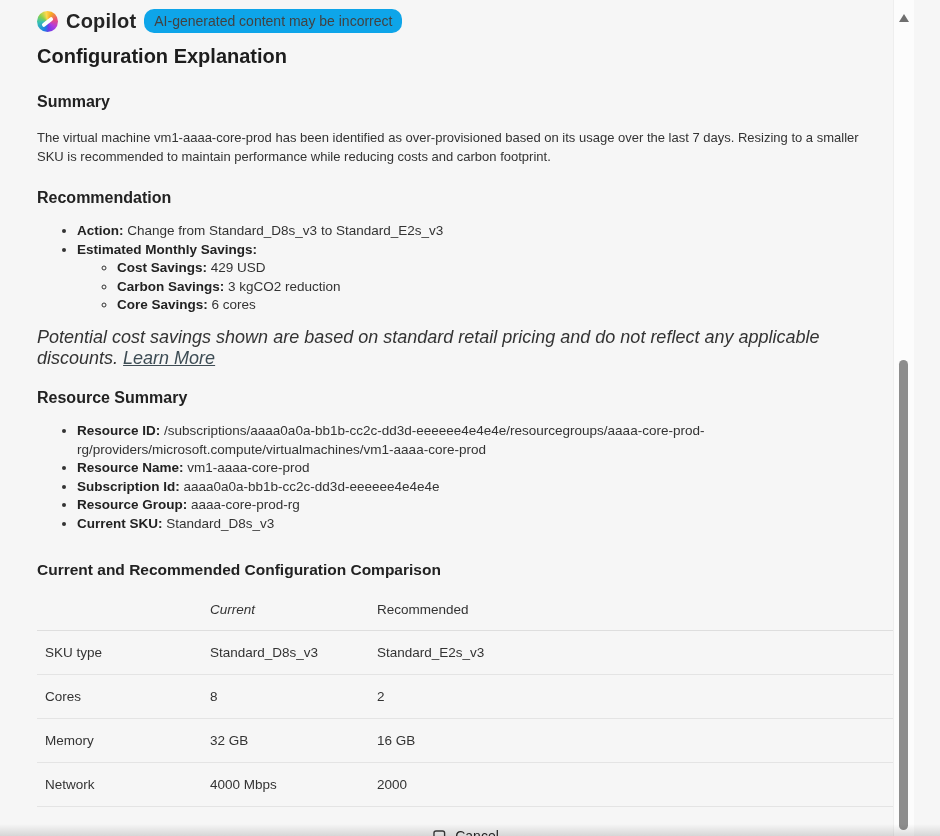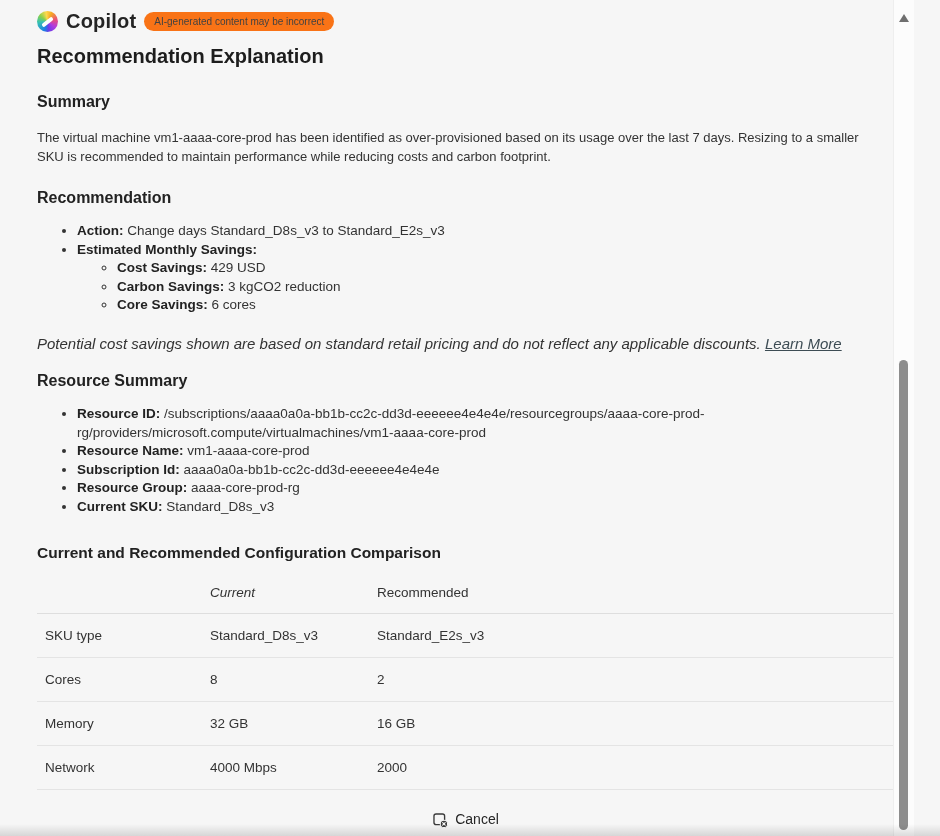--- a/index.html
+++ b/index.html
@@ -34,23 +34,23 @@
   .copilot-logo::after {
     content: "";
     position: absolute; left: 4px; top: 9px;
     width: 13px; height: 4px;
     background: #fdfdfd;
     border-radius: 3px;
     transform: rotate(-38deg);
   }
   .copilot-name { font-size: 20px; font-weight: 700; color: #242424; letter-spacing: .2px; }
   .ai-badge {
-    background: #f97316;
+    background: #0ea5e9;
     color: #424242;
-    font-size: 10px;
+    font-size: 14px;
     padding: 4px 10px;
     border-radius: 10px;
     white-space: nowrap;
   }
 
   
   .page-title { margin-top: 13px; font-size: 20px; font-weight: 700; color: #1d1d1d; }
   h2.section-heading { font-size: 16px; font-weight: 700; color: #222222; }
   .h-summary   { margin-top: 25px; }
   .h-reco      { margin-top: 23px; }
@@ -64,22 +64,22 @@
     color: #333333;
     max-width: 832px;
     overflow-wrap: break-word;
   }
 
   ul.bullets { margin-top: 15px; padding-left: 40px; font-size: 13.5px; line-height: 18.6px; color: #333; max-width: 792px; overflow-wrap: break-word; }
   ul.bullets ul { list-style-type: circle; padding-left: 40px; margin-top: 0; }
   ul.bullets b { color: #222; }
 
   .pricing-note {
-    margin-top: 20px;
-    font-size: 15px;
+    margin-top: 12px;
+    font-size: 18px;
     font-style: italic;
     color: #333;
   }
   .learn-more-link {
     color: #3d4c54;
     text-decoration: underline;
     font-style: italic;
     cursor: pointer;
   }
 
@@ -158,30 +158,30 @@
 <body>
 
 <div class="content">
 
   <div class="copilot-header">
     <span class="copilot-logo"></span>
     <span class="copilot-name">Copilot</span>
     <span class="ai-badge">AI-generated content may be incorrect</span>
   </div>
 
-  <div class="page-title">Recommendation Explanation</div>
+  <div class="page-title">Configuration Explanation</div>
 
   <h2 class="section-heading h-summary">Summary</h2>
   <p class="body-text">The virtual machine vm1-aaaa-core-prod has been identified as over-provisioned based on its usage over the last 7 days. Resizing to a smaller SKU is recommended to maintain performance while reducing costs and carbon footprint.</p>
 
   <h2 class="section-heading h-reco">Recommendation</h2>
   <ul class="bullets">
     <li>
       <b>Action:</b>
-      <span>Change days Standard_D8s_v3 to Standard_E2s_v3</span>
+      <span>Change from Standard_D8s_v3 to Standard_E2s_v3</span>
     </li>
     <li>
       <b>Estimated Monthly Savings:</b>
       <ul>
         <li>
           <b>Cost Savings:</b>
           <span>429 USD</span>
         </li>
         <li>
           <b>Carbon Savings:</b>

